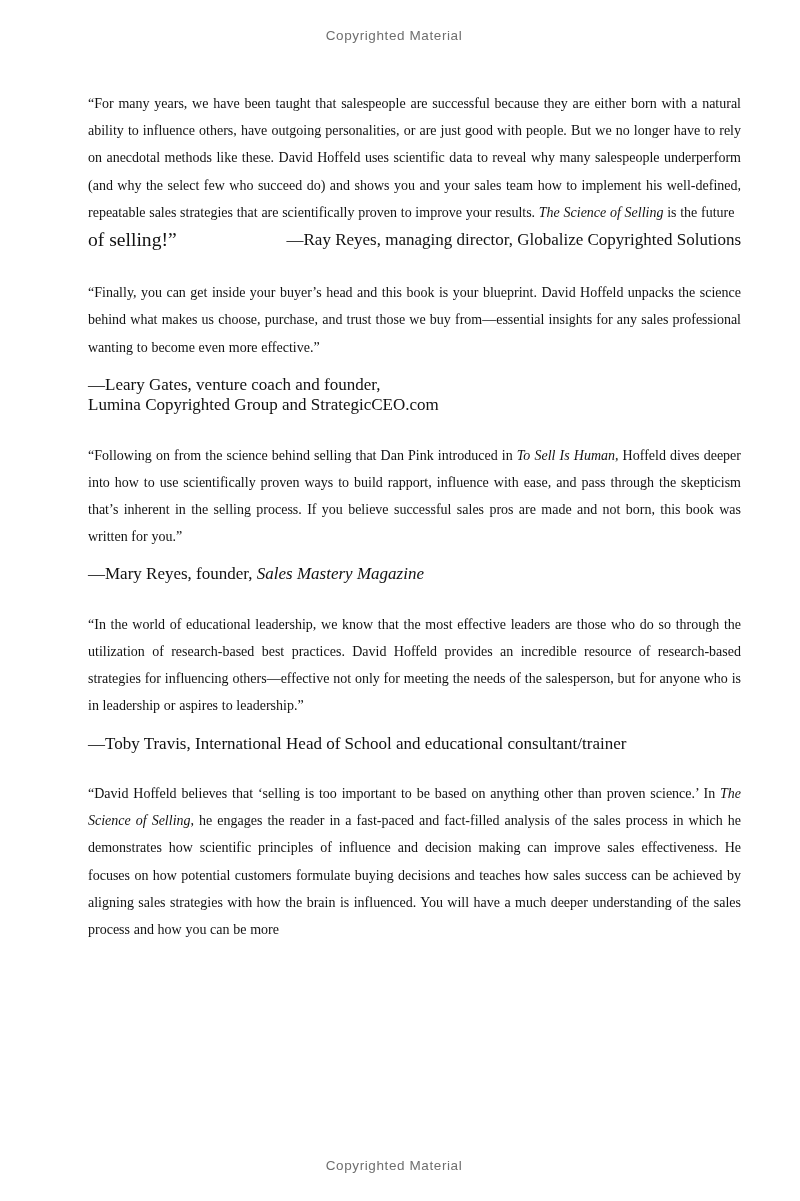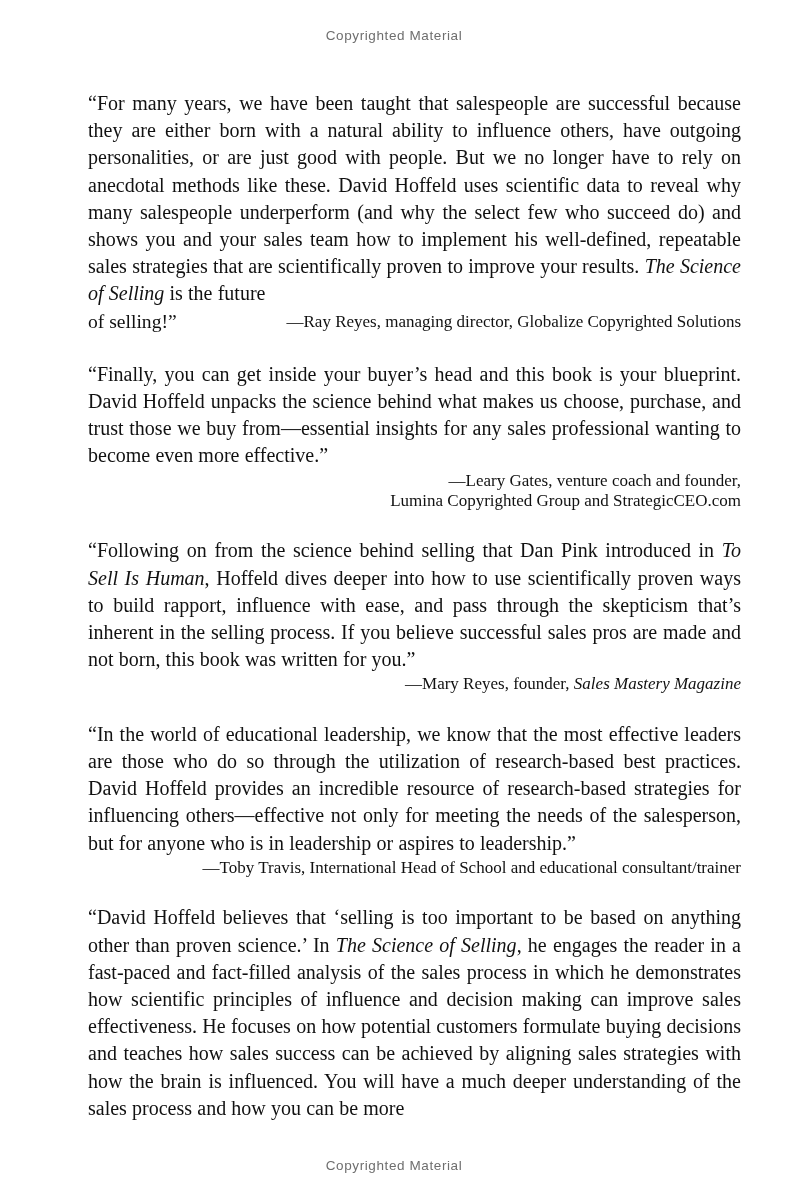--- a/index.html
+++ b/index.html
@@ -39,35 +39,35 @@
     width: 653px;
   }
 
   .blurb {
     margin: 0 0 26px 0;
   }
   .blurb:last-child { margin-bottom: 12px; }
 
   .quote {
     margin: 0;
-    font-size: 20px;
+    font-size: 14px;
     line-height: 27.2px;
     text-align: justify;
     text-justify: inter-word;
     -webkit-hyphens: auto;
     hyphens: auto;
     word-spacing: 0.2px;
   }
   .quote.no-justify-last { text-align-last: left; }
 
   .attr-block {
     font-size: 17px;
     line-height: 20.4px;
-    text-align: right;
-    margin-top: 1px;
+    text-align: left;
+    margin-top: 14px;
   }
   .attr-line { display: block; }
 
   .inline-attr {
     font-size: 17px;
     white-space: nowrap;
   }
   .gap-sm { display: inline-block; width: 44px; }
 
   i, .ital { font-style: italic; }

